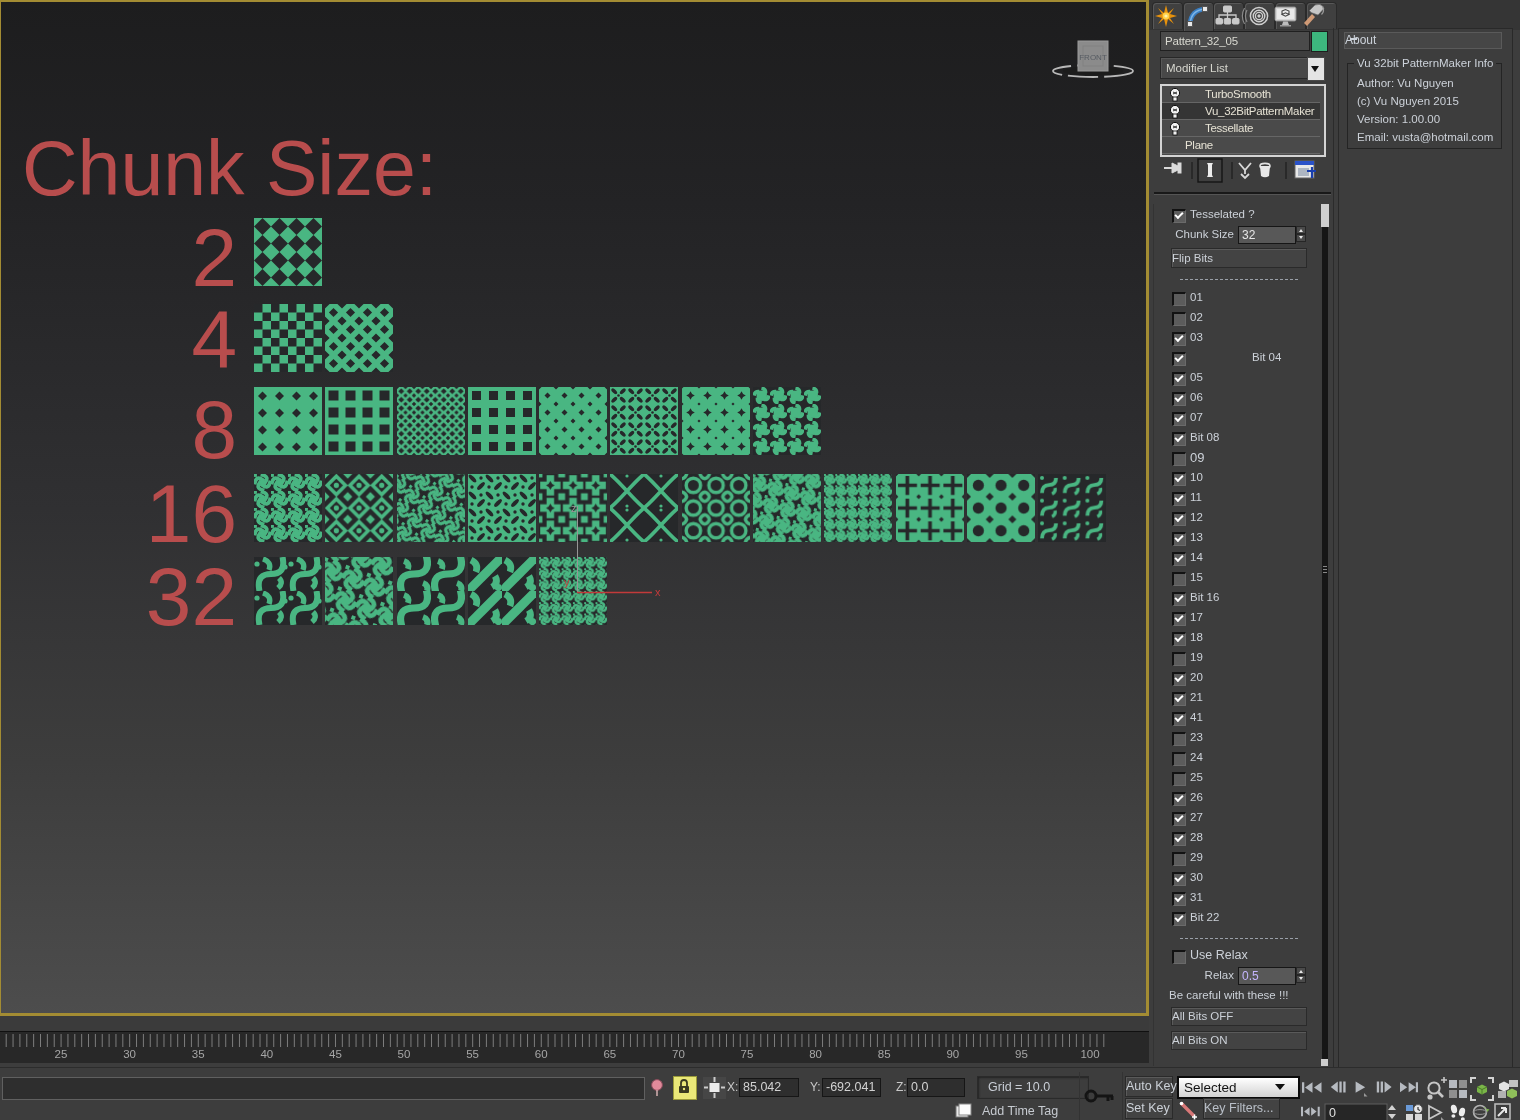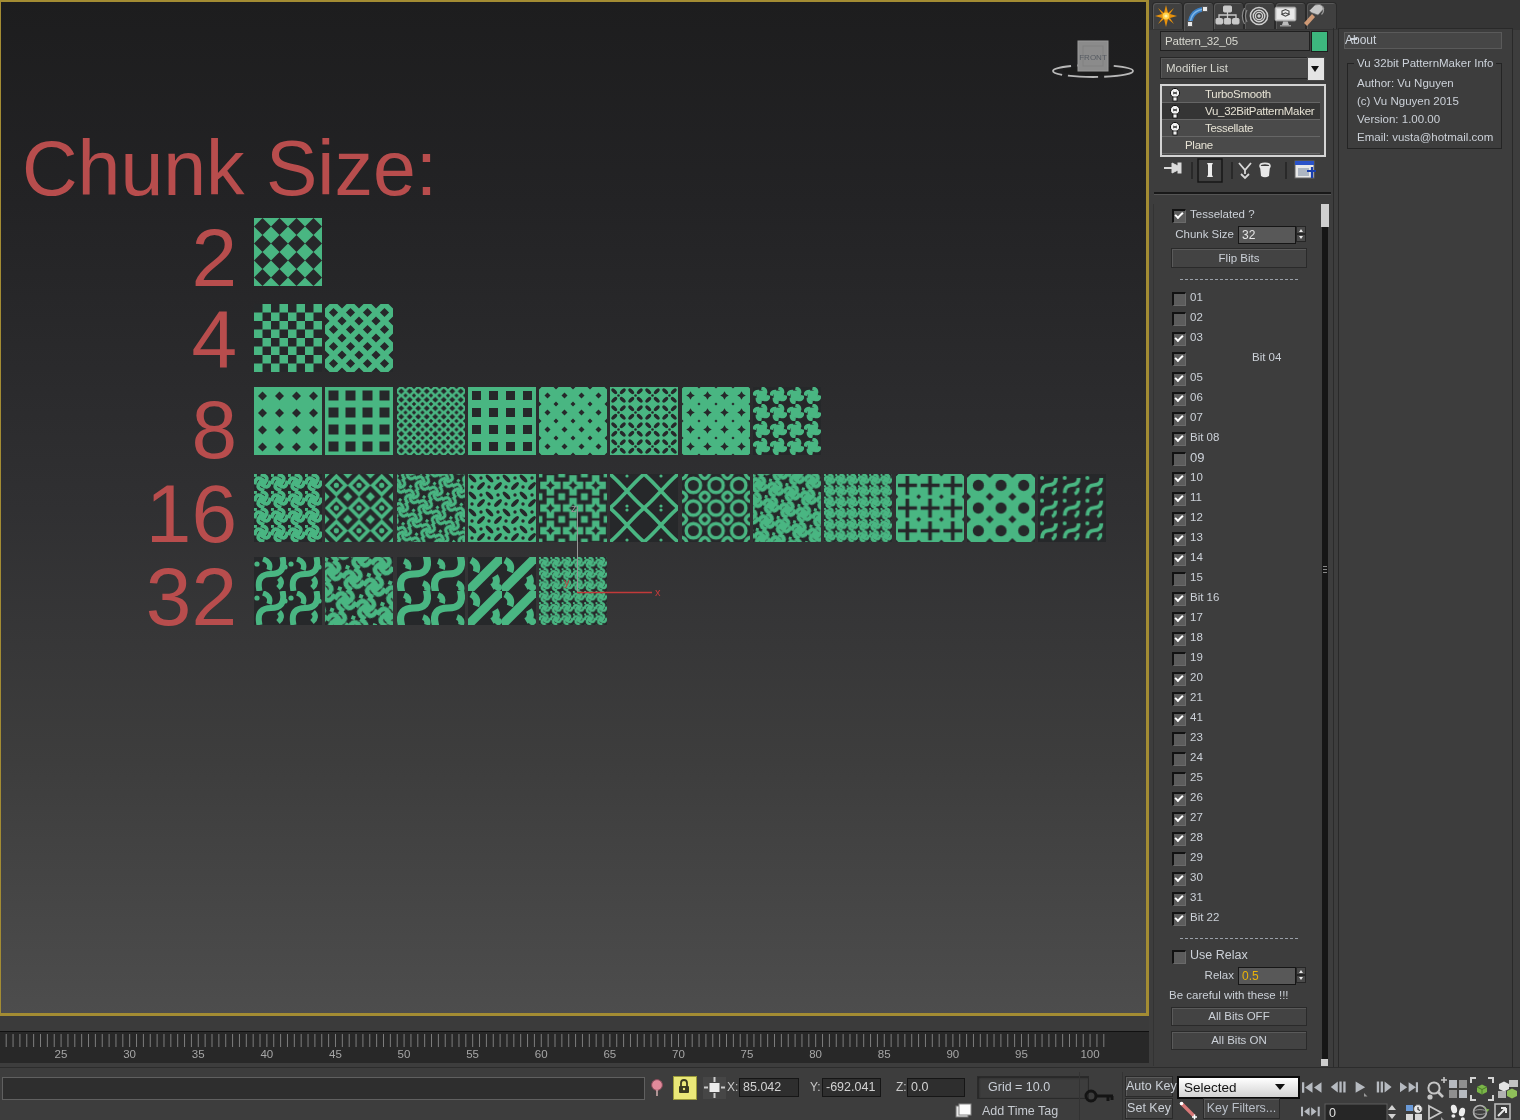--- a/index.html
+++ b/index.html
@@ -2,21 +2,21 @@
 <html><head><meta charset="utf-8"><style>
 html,body{margin:0;padding:0}
 body{width:1520px;height:1120px;position:relative;background:#3d3d3d;
  font-family:"Liberation Sans",sans-serif;overflow:hidden}
 .a{position:absolute}
 .lbl{position:absolute;font-size:12px;color:#ccd1d8;white-space:nowrap;line-height:13px}
 .fld{position:absolute;background:#2e2e2e;border:1px solid #161616;color:#d2d2d2;
  font-size:12px;line-height:16px;padding-left:3px;white-space:nowrap}
 .btn{position:absolute;background:#434343;border:1px solid #2a2a2a;
  box-shadow:inset 1px 1px 0 #5a5a5a;color:#ccd1d8;font-size:12px;
- text-align:center;white-space:nowrap}
+ white-space:nowrap}
 .cb{position:absolute;width:11px;height:11px;background:#5c5c5c;
  border-top:2px solid #121212;border-left:2px solid #121212;
  border-right:1px solid #6a6a6a;border-bottom:1px solid #6a6a6a}
 .cb .k{position:absolute;left:1px;top:1px;width:6px;height:3px;
  border-left:2px solid #fff;border-bottom:2px solid #fff;transform:rotate(-45deg)}
 .dash{position:absolute;border-top:1px dashed #9aa0a8;height:0}
 .spin{position:absolute;width:11px;height:16px}
 .spin .u,.spin .d{position:absolute;left:0;width:8px;height:6px;background:#4a4a4a;border:1px solid #262626}
 .spin .u{top:0}.spin .d{bottom:0}
 .spin i{position:absolute;left:2px;width:0;height:0;border-left:2.5px solid transparent;border-right:2.5px solid transparent}
@@ -582,21 +582,21 @@
   </div>
 <div class="lbl" style="left:1190px;top:891px;font-size:11.5px">31</div>
 <div class="cb" style="left:1172px;top:912px">
     <span class="k"></span>
   </div>
 <div class="lbl" style="left:1190px;top:911px;font-size:11.5px">Bit 22</div>
 <div class="dash" style="left:1180px;top:938px;width:118px"></div>
 <div class="cb" style="left:1172px;top:950px"></div>
 <div class="lbl" style="left:1190px;top:949px;font-size:12.5px">Use Relax</div>
 <div class="lbl" style="left:1154px;top:969px;width:80px;text-align:right;font-size:11.5px">Relax</div>
-<div class="fld" style="left:1238px;top:967px;width:53px;height:16px;background:#585858;color:#eab308">0.5</div>
+<div class="fld" style="left:1238px;top:967px;width:53px;height:16px;background:#585858;color:#c4b5fd">0.5</div>
 <div class="spin" style="left:1296px;top:967px">
     <span class="u">
       <i></i>
     </span>
     <span class="d">
       <i></i>
     </span>
   </div>
 <div class="lbl" style="left:1169px;top:989px;font-size:11.5px">Be careful with these !!!</div>
 <div class="btn" style="left:1171px;top:1007px;width:134px;height:17px;line-height:17px;font-size:11.5px">All Bits OFF</div>

